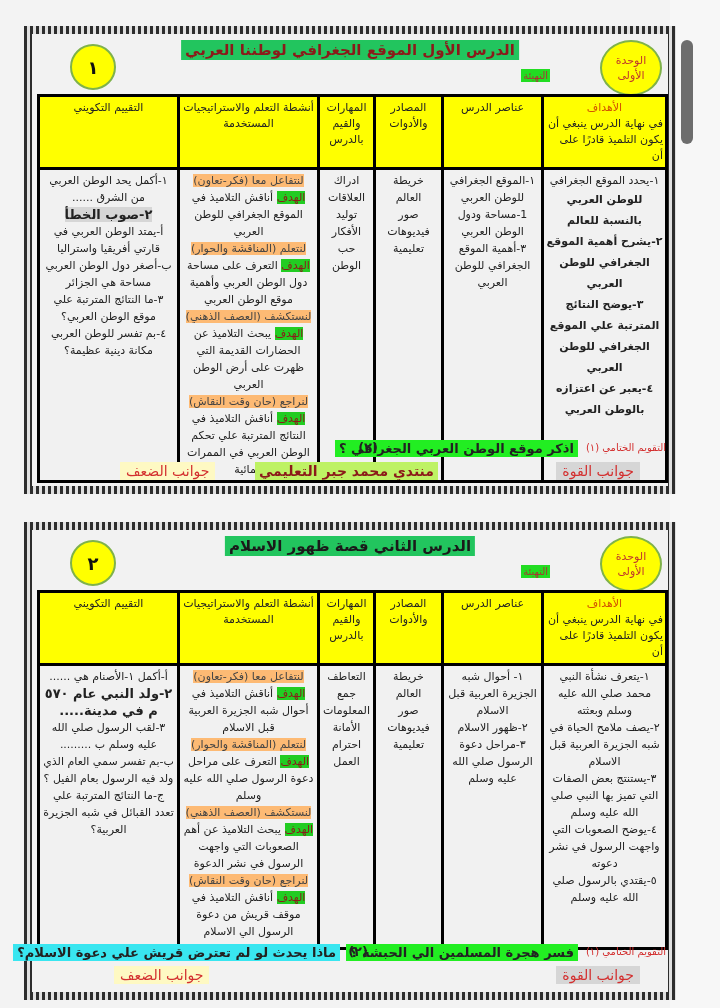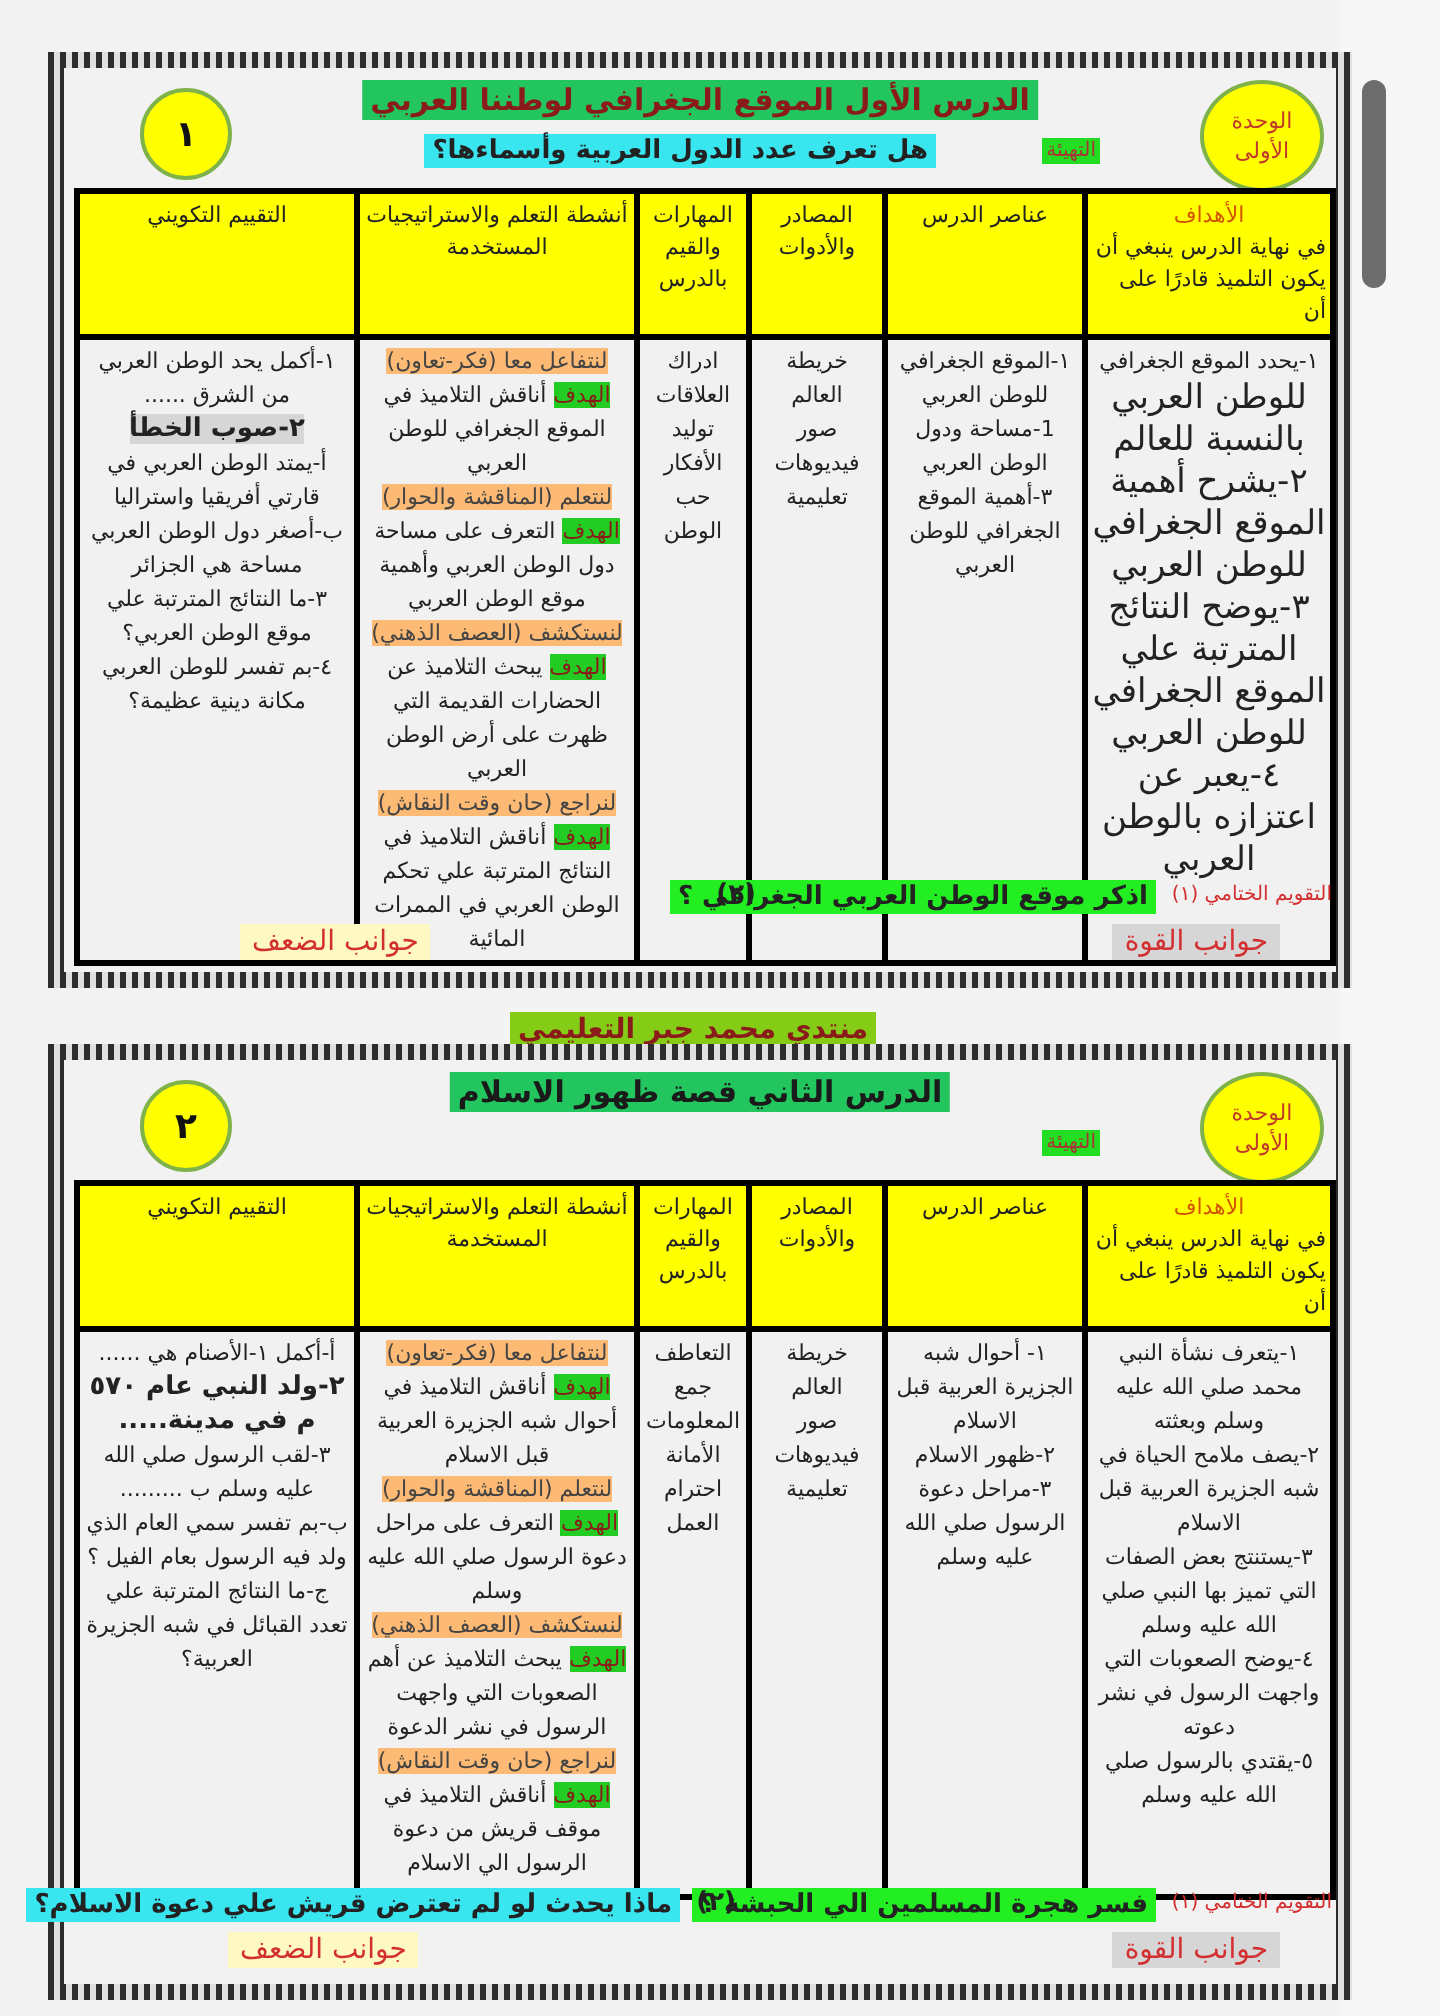--- a/index.html
+++ b/index.html
@@ -58,21 +58,21 @@
   table.plan th {
     background: #ffff00; font-weight: normal; font-size: 11px; color: #222; height: 54px; padding: 3px 2px; line-height: 16px;
   }
   table.plan th .red { color: #d35400; display: block; }
   table.plan th.obj { text-align: right; }
   table.plan td { background: #f1f1f1; font-size: 11px; line-height: 17px; color: #222; padding: 2px 2px; }
   .c1 table.plan td { height: 272px; }
   .c2 table.plan td { height: 284px; }
   td .line { display: block; }
   td.obj { text-align: right; }
-  td.obj .big { font-size: 17px; font-weight: normal; line-height: 21px; }
+  td.obj .big { font-size: 11px; font-weight: bold; line-height: 21px; }
   .hl-cyan { background: #fdba74; color: #444; }
   .hl-green { background: #22cc22; color: #8b1a1a; }
   .hl-gray { background: #d6d6d6; }
   td.assess .big { font-size: 13px; font-weight: bold; }
 
   .final-row { position: absolute; right: 0; left: 0; height: 22px; }
   .c1 .final-row { top: 404px; }
   .c2 .final-row { top: 412px; }
   .final-label { position: absolute; right: 2px; top: 4px; color: #d32f2f; font-size: 10px; white-space: nowrap; }
   .q1 { position: absolute; right: 90px; top: 2px; background: #22ee22; font-weight: bold; font-size: 13px; color: #222; padding: 1px 4px; white-space: nowrap; }
@@ -83,21 +83,21 @@
   .c2 .q2-num { right: 300px; }
   .c2 .q2 { right: 328px; }
 
   .bottom-row { position: absolute; right: 0; left: 0; height: 24px; }
   .c1 .bottom-row { top: 428px; }
   .c2 .bottom-row { top: 436px; }
   .strength { position: absolute; right: 28px; top: 0; background: #d6d6d6; color: #d32f2f; font-size: 14px; padding: 1px 6px; }
   .weakness { position: absolute; top: 0; background: #fef9c3; color: #d32f2f; font-size: 14px; padding: 1px 6px; }
   .c1 .weakness { left: 88px; }
   .c2 .weakness { left: 82px; }
-  .forum { position: absolute; right: 230px; top: 0; background: #84cc16; color: #8b1a1a; font-size: 14px; font-weight: bold; padding: 1px 4px; white-space: nowrap; margin-top: 44px; }
+  .forum { position: absolute; right: 230px; top: 0; background: #bef264; color: #8b1a1a; font-size: 14px; font-weight: bold; padding: 1px 4px; white-space: nowrap; }
 
   .right-gutter { position: absolute; left: 670px; top: 0; width: 50px; height: 1008px; background: #f7f7f7; }
   .page-scroll { position: absolute; left: 681px; top: 40px; width: 12px; height: 104px; background: #6d6d6d; border-radius: 6px; }
 </style>
 </head>
 <body>
 
 <div class="doc">
   <div class="right-gutter"></div>
   <div class="page-scroll"></div>
@@ -105,21 +105,20 @@
   <div class="card c1">
     <div class="card-inner">
       <div class="unit-badge">
         <span>الوحدة</span>
         <span>الأولى</span>
       </div>
       <div class="num-badge">١</div>
       <div class="title">الدرس الأول الموقع الجغرافي لوطننا العربي</div>
       <div class="warmup-row">
         <span class="warmup-label">التهيئة</span>
-        <span class="warmup-q">هل تعرف عدد الدول العربية وأسماءها؟</span>
       </div>
 
       <table class="plan">
         <colgroup>
           <col style="width:124px">
             <col style="width:100px">
             <col style="width:68px">
             <col style="width:56px">
             <col style="width:140px">
             <col style="width:140px">

